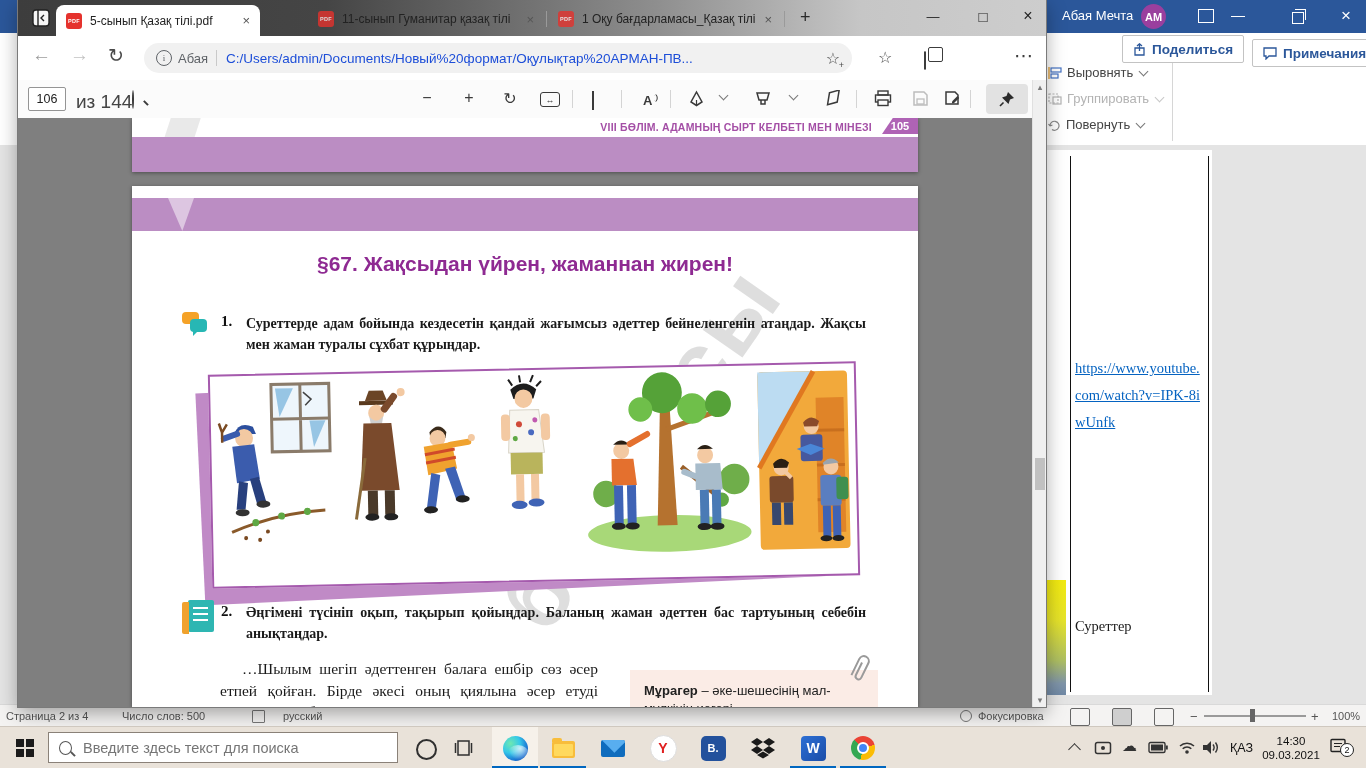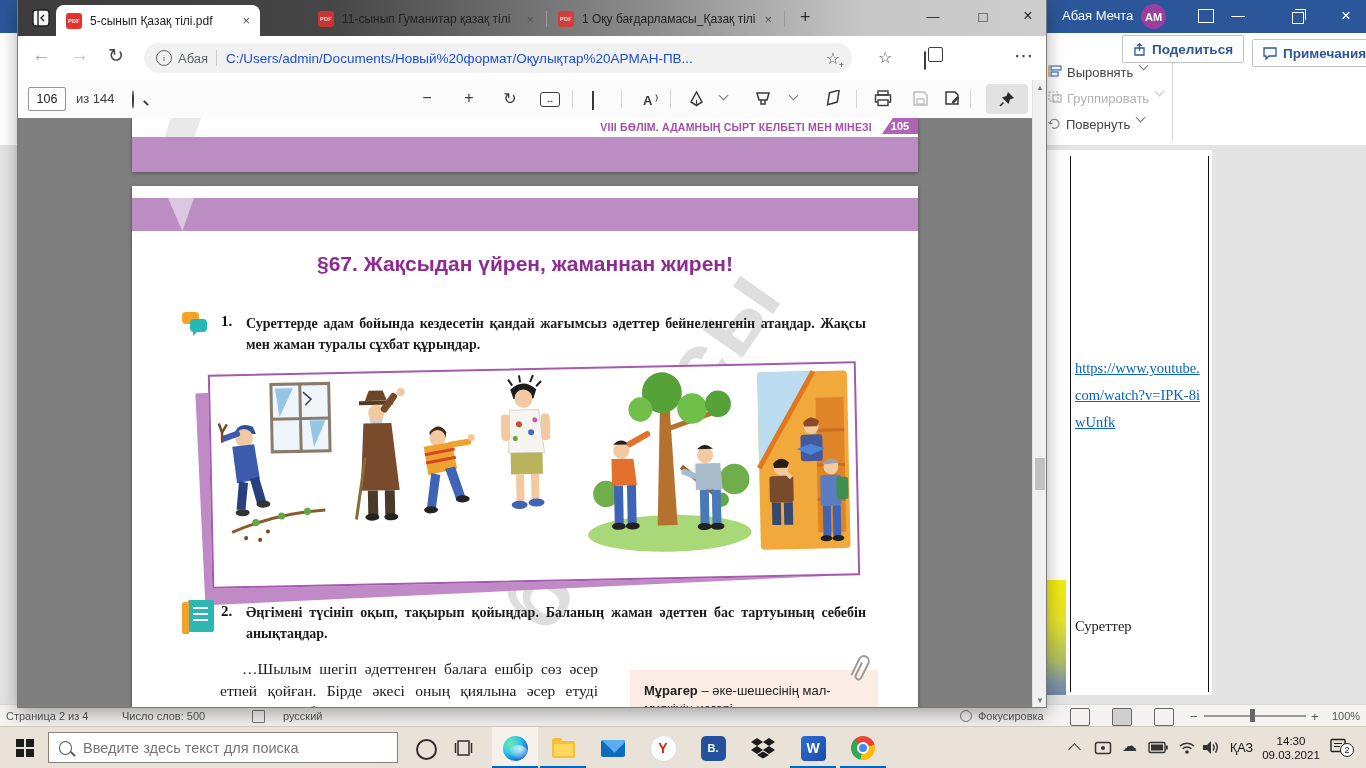--- a/index.html
+++ b/index.html
@@ -10,21 +10,21 @@
 
   
   .wd-title{left:0;top:0;width:1366px;height:33px;background:#2b579a;}
   .wd-user{color:#fff;font-size:13px;}
   .wd-avatar{width:25px;height:25px;border-radius:50%;background:#9a3f9e;color:#fff;font-size:11px;font-weight:bold;display:flex;align-items:center;justify-content:center;}
   .wd-glyph{color:#fff;font-size:14px;text-align:center;}
   .wd-restore{width:10px;height:10px;border:1.5px solid #fff;position:relative;background:#2b579a;}
   .wd-restore:before{content:"";position:absolute;left:2px;top:-4px;width:10px;height:10px;border:1.5px solid #fff;border-bottom:none;border-left:none;}
   .wd-ribbon{left:0;top:33px;width:1366px;height:112px;background:#fff;border-bottom:1px solid #d8d8d8;}
   .wd-btn{height:26px;border:1px solid #c3c3c3;border-radius:2px;background:#fff;color:#2b579a;font-weight:bold;font-size:13.5px;display:flex;align-items:center;gap:6px;padding:0 10px;}
-  .rb-item{display:flex;gap:5px;font-size:13px;color:#444;}
+  .rb-item{display:flex;align-items:center;gap:5px;font-size:13px;color:#444;}
   .rb-item.dis{color:#b3b3b3;}
   .chev{width:6px;height:6px;border-right:1.5px solid #777;border-bottom:1.5px solid #777;transform:rotate(45deg);display:inline-block;margin-left:2px;margin-top:-3px;}
   .wd-doc{left:0;top:145px;width:1366px;height:559px;background:#e4e4e4;}
   .wd-page{left:1018px;top:5px;width:194px;height:545px;background:#fff;}
   .wd-line{width:1px;background:#111;}
   .wd-link{font-family:"Liberation Serif",serif;font-size:14.5px;color:#0563c1;text-decoration:underline;line-height:27px;word-break:break-all;}
   .wd-caption{font-family:"Liberation Serif",serif;font-size:14.5px;color:#1a1a1a;text-align:right;}
   .wd-yellow{background:linear-gradient(180deg,#f2ea10 0%,#e6e32a 35%,#aebf62 70%,#7f94a8 90%,#7089a6 100%);}
   .wd-status{left:0;top:704px;width:1366px;height:22px;background:#f4f3f2;border-top:1px solid #d9d9d9;font-size:11px;color:#555;}
   .vw-icon{width:18px;height:16px;border:1.2px solid #666;border-radius:2px;}
@@ -52,21 +52,21 @@
   .starplus:after{content:"+";position:absolute;right:-4px;bottom:-2px;font-size:9px;color:#4a4a4a;background:#f1f1f1;border-radius:50%;line-height:1;}
   .i-collections{width:13px;height:13px;border:1.4px solid #3c3c3c;border-radius:2px;position:relative;}
   .i-collections:before{content:"";position:absolute;left:3px;top:-5px;width:13px;height:13px;border:1.4px solid #3c3c3c;border-radius:2px;background:#fff;}
   .i-profile{width:18px;height:18px;border-radius:50%;background:#9e9e9e;position:relative;overflow:hidden;}
   .i-profile:before{content:"";position:absolute;left:5.5px;top:3px;width:7px;height:7px;border-radius:50%;background:#fff;}
   .i-profile:after{content:"";position:absolute;left:2px;top:11px;width:14px;height:9px;border-radius:50%;background:#fff;}
 
   
   .pdfbar{left:0;top:80px;width:1014px;height:38px;background:#fbfbfb;border-bottom:1px solid #cfcfcf;}
   .pagebox{left:10px;top:7px;width:36px;height:22px;border:1px solid #949494;border-radius:2px;background:#fff;font-size:12.5px;color:#222;display:flex;align-items:center;justify-content:center;}
-  .oftext{font-size:13px;color:#444;}
+  .oftext{font-size:19px;color:#444;}
   .i-search{width:12px;height:12px;border:1.6px solid #3a3a3a;border-radius:50%;position:relative;}
   .i-search:after{content:"";position:absolute;left:10px;top:11px;width:6px;height:1.8px;background:#3a3a3a;transform:rotate(45deg);}
   .tool{color:#3a3a3a;font-size:16px;text-align:center;}
   .tsep{width:1px;height:18px;background:#d4d4d4;}
   .fitw{width:18px;height:13px;border:1.5px solid #3a3a3a;border-radius:3px;font-size:9px;color:#3a3a3a;display:flex;align-items:center;justify-content:center;}
   .pages2{width:10px;height:13px;border:1.5px solid #3a3a3a;position:relative;background:#fbfbfb;}
   .pages2:before{content:"";position:absolute;left:3px;top:-4px;width:10px;height:13px;border:1.5px solid #3a3a3a;border-left:none;background:#fbfbfb;z-index:-1;}
   .readaloud{font-size:13px;font-weight:bold;color:#3a3a3a;position:relative;padding-right:7px;}
   .readaloud:after{content:"";position:absolute;right:0;top:2px;width:5px;height:5px;border:1.4px solid #3a3a3a;border-left:none;border-bottom:none;border-radius:0 6px 0 0;transform:rotate(45deg);}
   .pinbox{left:968px;top:4px;width:42px;height:30px;background:#e2e2e2;border-radius:4px;display:flex;align-items:center;justify-content:center;}

